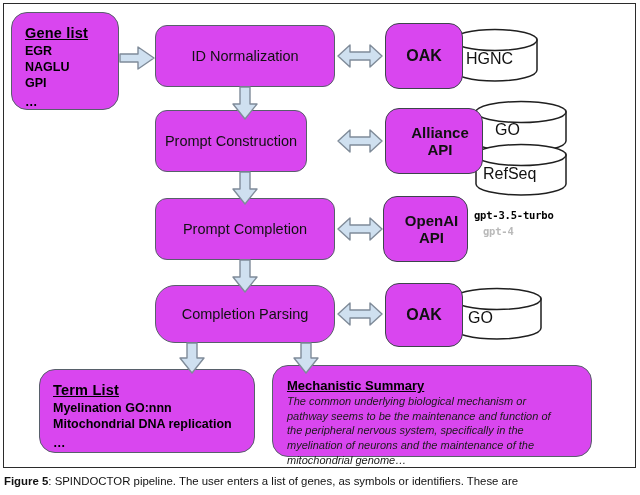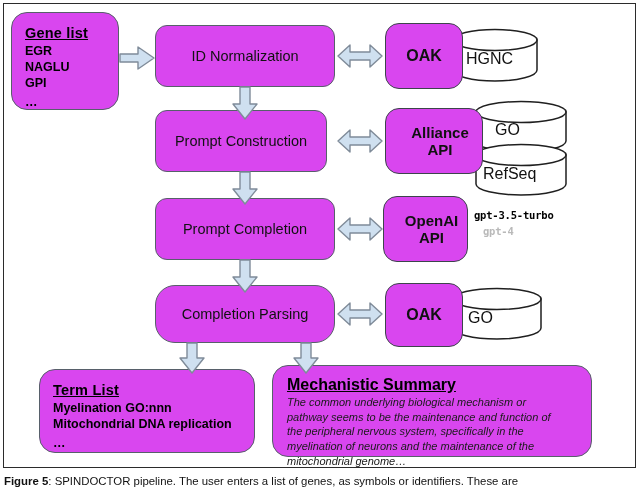--- a/index.html
+++ b/index.html
@@ -35,21 +35,21 @@
   .listbox-title{
     font-weight:bold;font-size:14.5px;text-decoration:underline;
     display:inline-block;margin-bottom:2px;letter-spacing:.2px;
   }
   .listbox-item{font-weight:bold;font-size:12.5px;line-height:1.28;}
   .listbox-ellipsis{font-weight:bold;font-size:12.5px;margin-top:4px;}
 
   
   .sum-inner{position:absolute;left:14px;top:10px;right:10px;}
   .sum-title{
-    font-weight:bold;font-size:16px;text-decoration:underline;
+    font-weight:bold;font-size:13px;text-decoration:underline;
     display:inline-block;margin-bottom:1px;
   }
   .sum-body{
     font-style:italic;font-size:11px;line-height:1.33;color:#1a1a1a;
   }
 
   
   .models{position:absolute;z-index:4;font-family:"DejaVu Sans Mono", monospace;}
   .models .m{font-size:10.5px;font-weight:bold;line-height:1.55;color:#000;letter-spacing:-.2px;}
   .models .m.muted{color:#b9b9b9;font-weight:bold;padding-left:9px;}
@@ -119,21 +119,21 @@
   </div>
 
   <div class="cyl" style="left:452px;top:29px;width:86px;height:52px;">
     <svg width="86" height="52" viewBox="0 0 86 52">
       <path d="M1,11 L1,41 A42,11 0 0 0 85,41 L85,11 Z" fill="#ffffff" stroke="#1f1f1f" stroke-width="1.5"></path>
       <ellipse cx="43" cy="11" rx="42" ry="10.5" fill="#ffffff" stroke="#1f1f1f" stroke-width="1.5"></ellipse>
     </svg>
     <div class="cyl-label shift" style="top:58%;">HGNC</div>
   </div>
 
-  <div class="rbox" style="left:155px;top:110px;width:172px;height:62px;">
+  <div class="rbox" style="left:155px;top:110px;width:152px;height:62px;">
     <div class="rbox-label">Prompt Construction</div>
   </div>
 
   <div class="arrow" style="left:231px;top:171px;width:28px;height:34px;">
     <svg width="28" height="34" viewBox="0 0 28 34">
       <polygon points="9,1 19,1 19,18 26,18 14,33 2,18 9,18" fill="#cfe0f0" stroke="#7f8b99" stroke-width="1.4" stroke-linejoin="round"></polygon>
     </svg>
   </div>
 
   <div class="arrow" style="left:337px;top:127px;width:46px;height:28px;">

